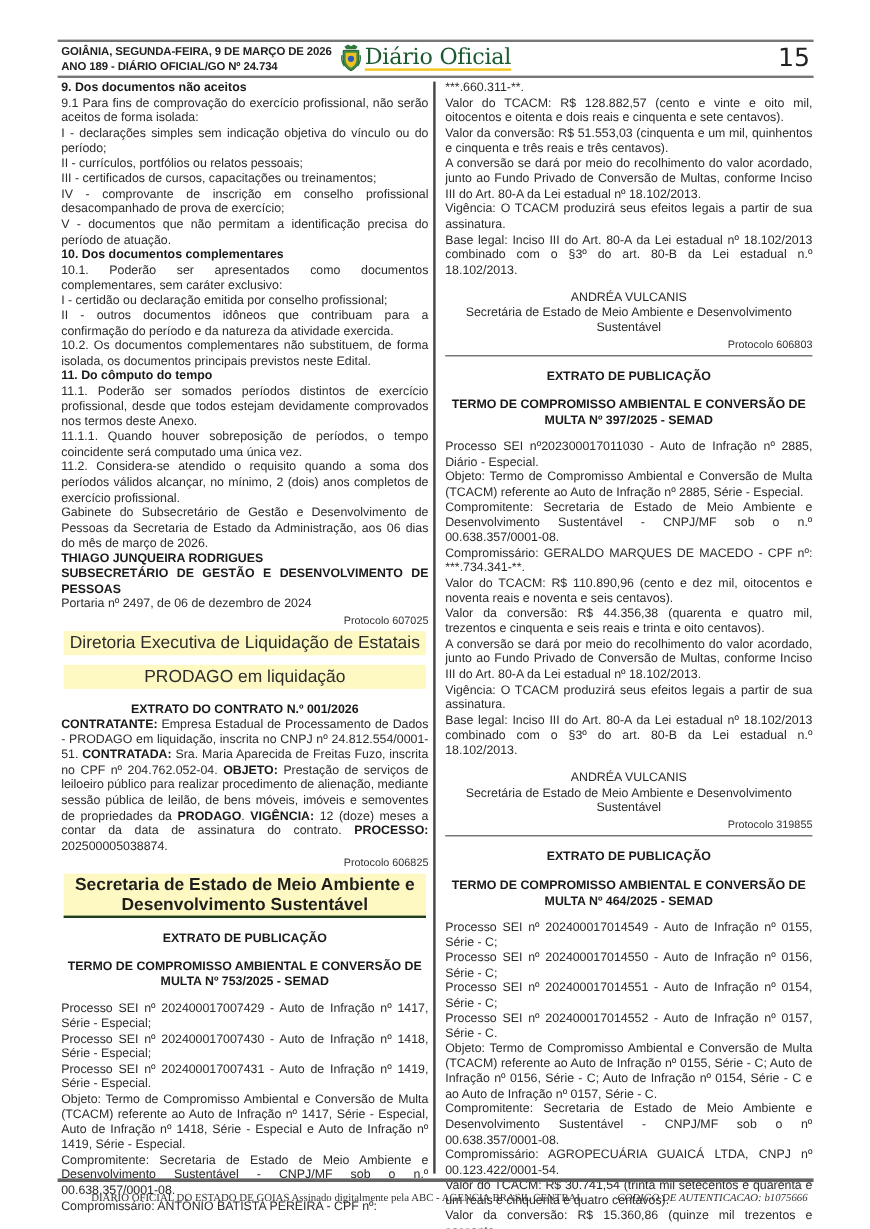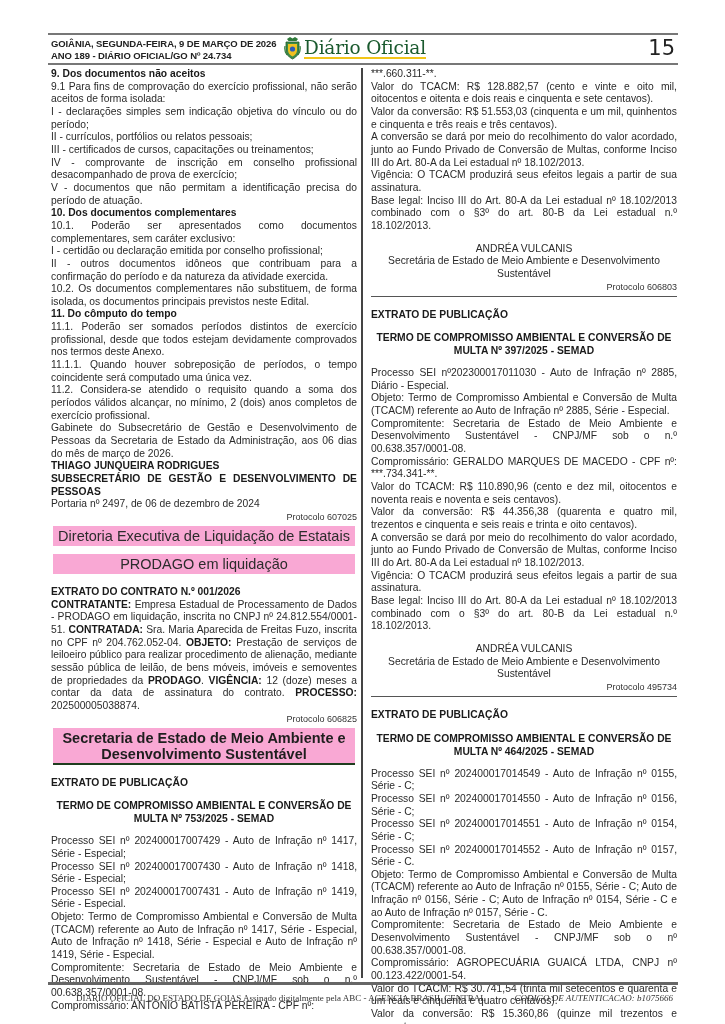--- a/index.html
+++ b/index.html
@@ -18,26 +18,26 @@
   
   .col { position:absolute; top:68px; font-size:10.3px; line-height:12.65px; text-align:justify; color:#2a2a2a; }
   .col-left { left:51px; width:306px; }
   .col-right { left:371px; width:306px; }
   .col-divider { position:absolute; left:361px; top:68px; width:1.5px; height:910px; background:#444; }
   .p { margin:0; }
   .b { font-weight:bold; color:#1a1a1a; }
   .center { text-align:center; }
   .proto { text-align:right; font-size:9px; line-height:12px; color:#333; }
   .sec-rule { height:1px; background:#555; margin:3px 0 0 0; }
-  .extrato-title { font-weight:bold; font-size:10.3px; margin:12px 0 0 0; color:#1a1a1a; }
+  .extrato-title { text-align:center; font-weight:bold; font-size:10.3px; margin:12px 0 0 0; color:#1a1a1a; }
   .termo-title { text-align:center; font-weight:bold; font-size:10.3px; margin:10px 0 0 0; color:#1a1a1a; line-height:13px; }
   .gap { height:10px; }
 
   
-  .banner { background:#f9a8d4; text-align:center; color:#2c2c2c; margin:5px 2px 0 2px; }
+  .banner { background:#fef9c3; text-align:center; color:#2c2c2c; margin:5px 2px 0 2px; }
   .banner-1 { font-size:14.5px; height:20px; line-height:20px; margin-top:3px; }
   .banner-2 { font-size:14.5px; height:20px; line-height:20px; margin-top:8px; }
   .banner-3 { font-weight:bold; font-size:14.5px; line-height:16px; padding:2px 0 1px 0; border-bottom:2.5px solid #1f3d1f; margin-top:3px; color:#1e1e1e; }
 
   
   .ftr-rule { position:absolute; left:48px; top:982px; width:630px; height:2.5px; background:#666; }
   .ftr-text { position:absolute; top:993px; font-family:"Liberation Serif", serif; font-size:9px; color:#333; }
   .ftr-left { left:76px; }
   .ftr-right { right:52px;font-style:italic; }
 </style>
@@ -131,21 +131,21 @@
     <p class="p">Compromitente: Secretaria de Estado de Meio Ambiente e Desenvolvimento Sustentável - CNPJ/MF sob o n.º 00.638.357/0001-08.</p>
     <p class="p">Compromissário: GERALDO MARQUES DE MACEDO - CPF nº: ***.734.341-**.</p>
     <p class="p">Valor do TCACM: R$ 110.890,96 (cento e dez mil, oitocentos e noventa reais e noventa e seis centavos).</p>
     <p class="p">Valor da conversão: R$ 44.356,38 (quarenta e quatro mil, trezentos e cinquenta e seis reais e trinta e oito centavos).</p>
     <p class="p">A conversão se dará por meio do recolhimento do valor acordado, junto ao Fundo Privado de Conversão de Multas, conforme Inciso III do Art. 80-A da Lei estadual nº 18.102/2013.</p>
     <p class="p">Vigência: O TCACM produzirá seus efeitos legais a partir de sua assinatura.</p>
     <p class="p">Base legal: Inciso III do Art. 80-A da Lei estadual nº 18.102/2013 combinado com o §3º do art. 80-B da Lei estadual n.º 18.102/2013.</p>
     <div class="gap"></div>
     <p class="p center">ANDRÉA VULCANIS</p>
     <p class="p center">Secretária de Estado de Meio Ambiente e Desenvolvimento Sustentável</p>
-    <p class="p proto">Protocolo 495734</p>
+    <p class="p proto">Protocolo 319855</p>
     <div class="sec-rule"></div>
 
     <p class="p extrato-title">EXTRATO DE PUBLICAÇÃO</p>
     <p class="p termo-title">TERMO DE COMPROMISSO AMBIENTAL E CONVERSÃO DE MULTA Nº 464/2025 - SEMAD</p>
     <div class="gap"></div>
     <p class="p">Processo SEI nº 202400017014549 - Auto de Infração nº 0155, Série - C;</p>
     <p class="p">Processo SEI nº 202400017014550 - Auto de Infração nº 0156, Série - C;</p>
     <p class="p">Processo SEI nº 202400017014551 - Auto de Infração nº 0154, Série - C;</p>
     <p class="p">Processo SEI nº 202400017014552 - Auto de Infração nº 0157, Série - C.</p>
     <p class="p">Objeto: Termo de Compromisso Ambiental e Conversão de Multa (TCACM) referente ao Auto de Infração nº 0155, Série - C; Auto de Infração nº 0156, Série - C; Auto de Infração nº 0154, Série - C e ao Auto de Infração nº 0157, Série - C.</p>

